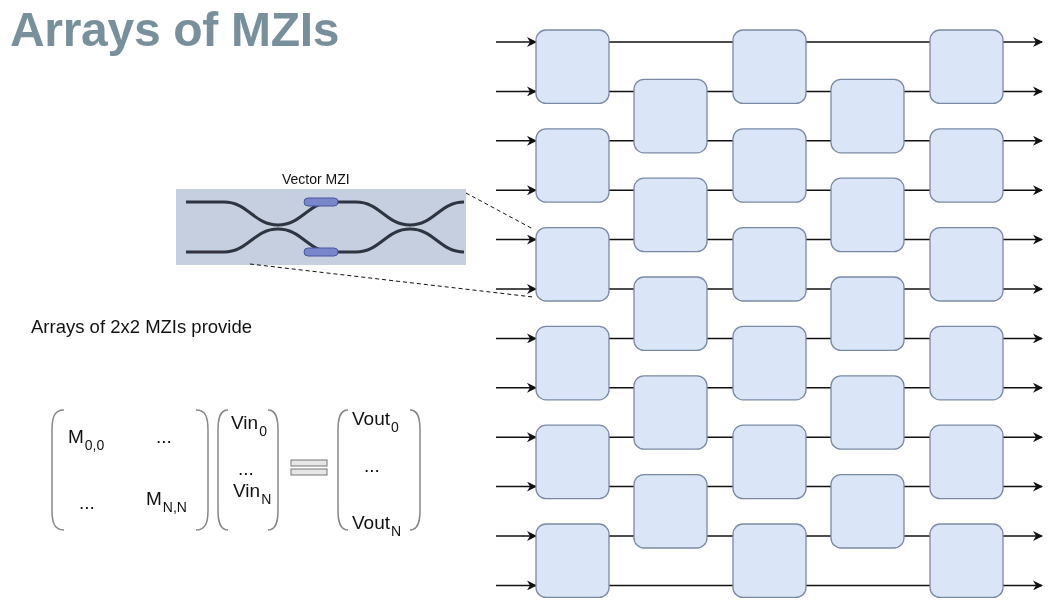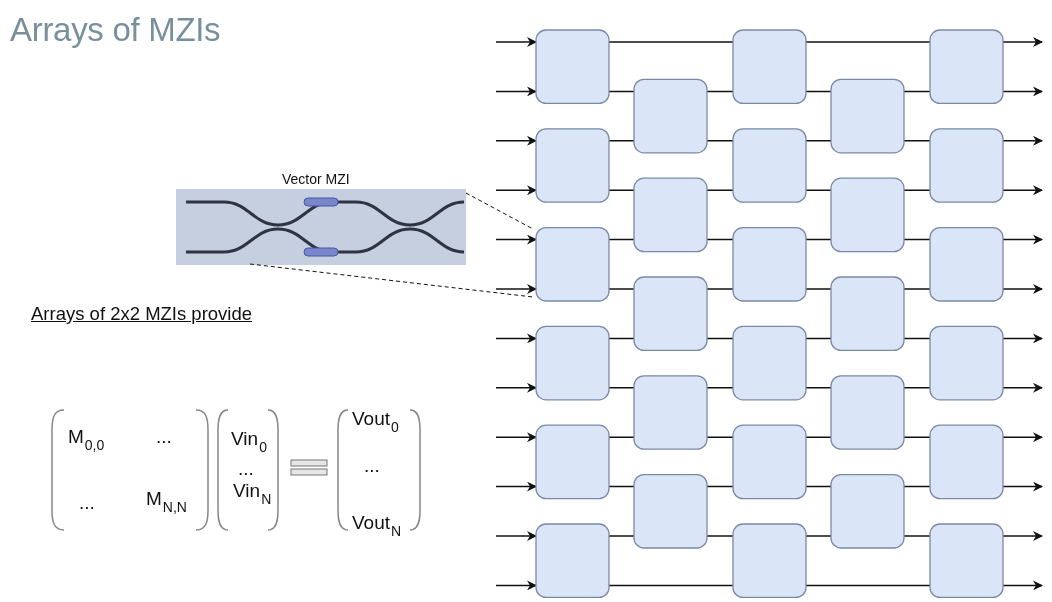--- a/index.html
+++ b/index.html
@@ -1,18 +1,18 @@
 <!DOCTYPE html>
 <html><head>
 <meta charset="utf-8">
 <style>
   html, body { margin:0; padding:0; background:#ffffff; }
   body { width:1052px; height:602px; position:relative; overflow:hidden; font-family:"Liberation Sans", sans-serif; }
-  .title { position:absolute; left:10px; top:6px; font-size:33px; font-weight:normal; color:#78909c; letter-spacing:-0.3px; margin:0; line-height:48px; }
-  .desc { position:absolute; left:31px; top:301px; font-size:18.5px; color:#111; line-height:25px;text-decoration:underline; }
+  .title { position:absolute; left:10px; top:6px; font-size:48px; font-weight:bold; color:#78909c; letter-spacing:-0.3px; margin:0; line-height:48px; }
+  .desc { position:absolute; left:31px; top:314px; font-size:18.5px; color:#111; line-height:25px; }
   .mzi-label { position:absolute; left:282px; top:171px; font-size:14px; color:#111; }
   #mzi-inset { position:absolute; left:176px; top:189px; }
   #mesh { position:absolute; left:0; top:0; }
   .eq { position:absolute; font-size:19px; color:#111; }
   .eq sub { font-size:14px; vertical-align:-7px; margin-left:1px;text-align:right; }
   .paren { position:absolute; }
 </style>
 </head>
 <body>
 
@@ -116,21 +116,21 @@
 </svg>
 <div class="eq" style="left:68px;top:426px"><span>M</span><sub>0,0</sub></div>
 <div class="eq" style="left:156px;top:426px">...</div>
 <div class="eq" style="left:79px;top:492px">...</div>
 <div class="eq" style="left:146px;top:488px"><span>M</span><sub>N,N</sub></div>
 
 <svg class="paren" style="left:216px;top:408px" width="64" height="124">
   <path d="M12,2 C4,2 2,10 2,22 L2,102 C2,114 4,122 12,122" fill="none" stroke="#888" stroke-width="1.5"></path>
   <path d="M52,2 C60,2 62,10 62,22 L62,102 C62,114 60,122 52,122" fill="none" stroke="#888" stroke-width="1.5"></path>
 </svg>
-<div class="eq" style="left:231px;top:428px"><span>Vin</span><sub>0</sub></div>
+<div class="eq" style="left:231px;top:412px"><span>Vin</span><sub>0</sub></div>
 <div class="eq" style="left:238px;top:458px">...</div>
 <div class="eq" style="left:233px;top:480px"><span>Vin</span><sub>N</sub></div>
 
 <svg class="paren" style="left:290px;top:458px" width="40" height="22">
   <rect x="1" y="2" width="36" height="6" fill="#e6e6e6" stroke="#777" stroke-width="1"></rect>
   <rect x="1" y="11" width="36" height="6" fill="#e6e6e6" stroke="#777" stroke-width="1"></rect>
 </svg>
 
 <svg class="paren" style="left:336px;top:408px" width="86" height="124">
   <path d="M12,2 C4,2 2,10 2,22 L2,102 C2,114 4,122 12,122" fill="none" stroke="#888" stroke-width="1.5"></path>

